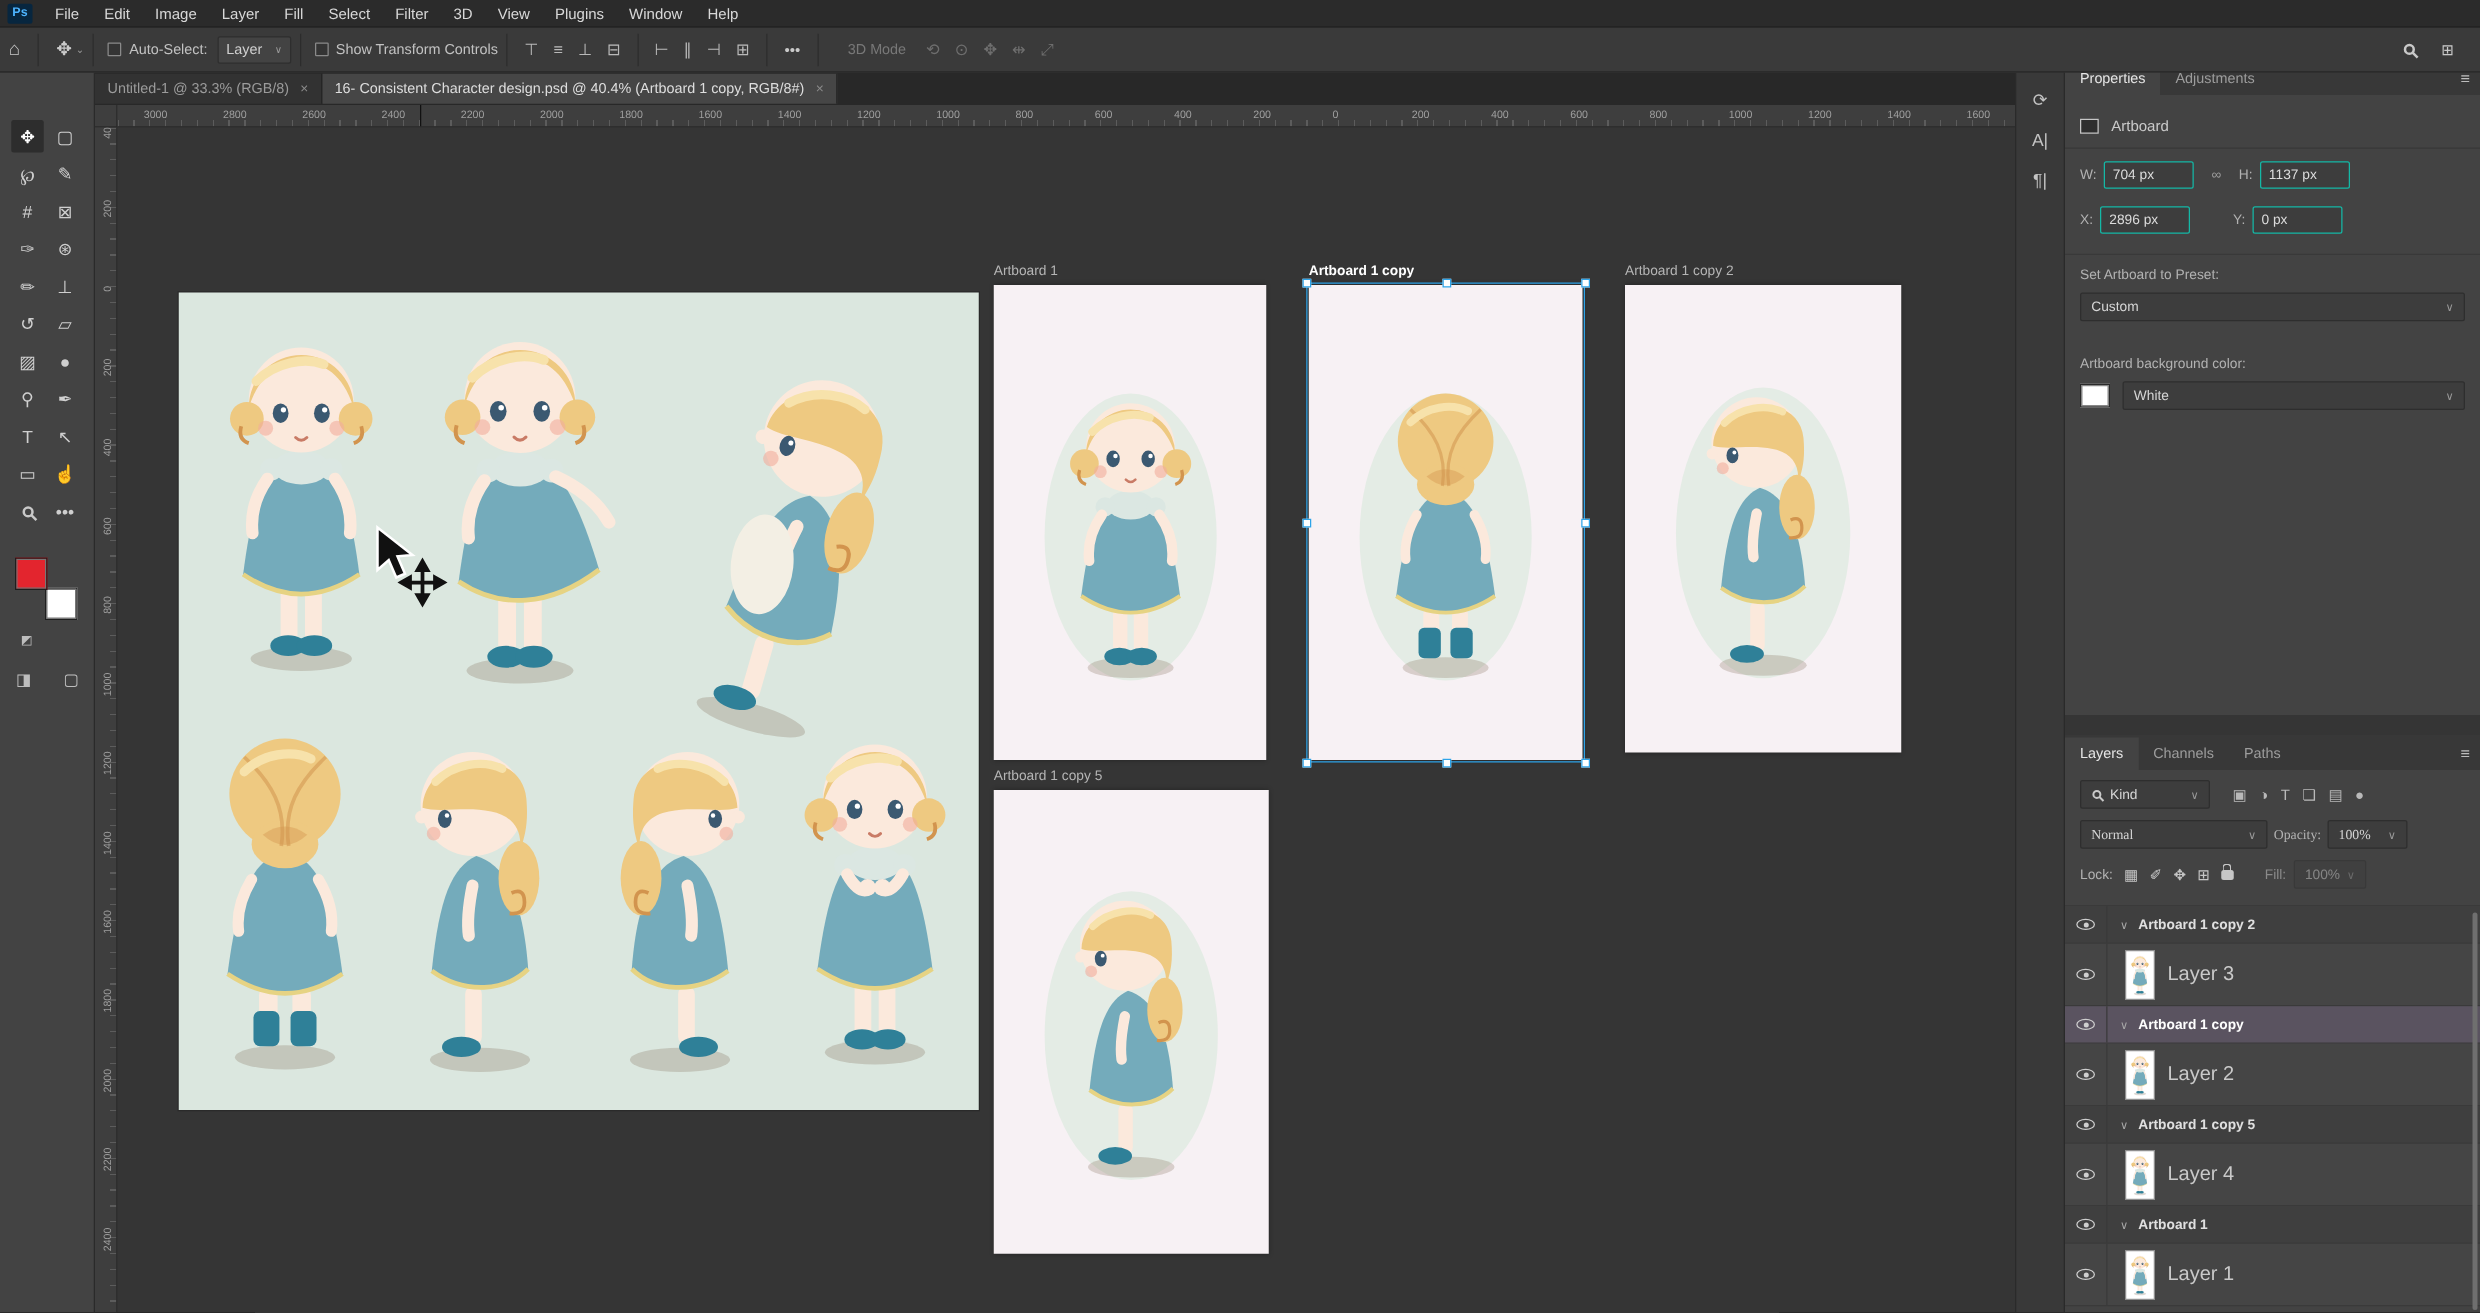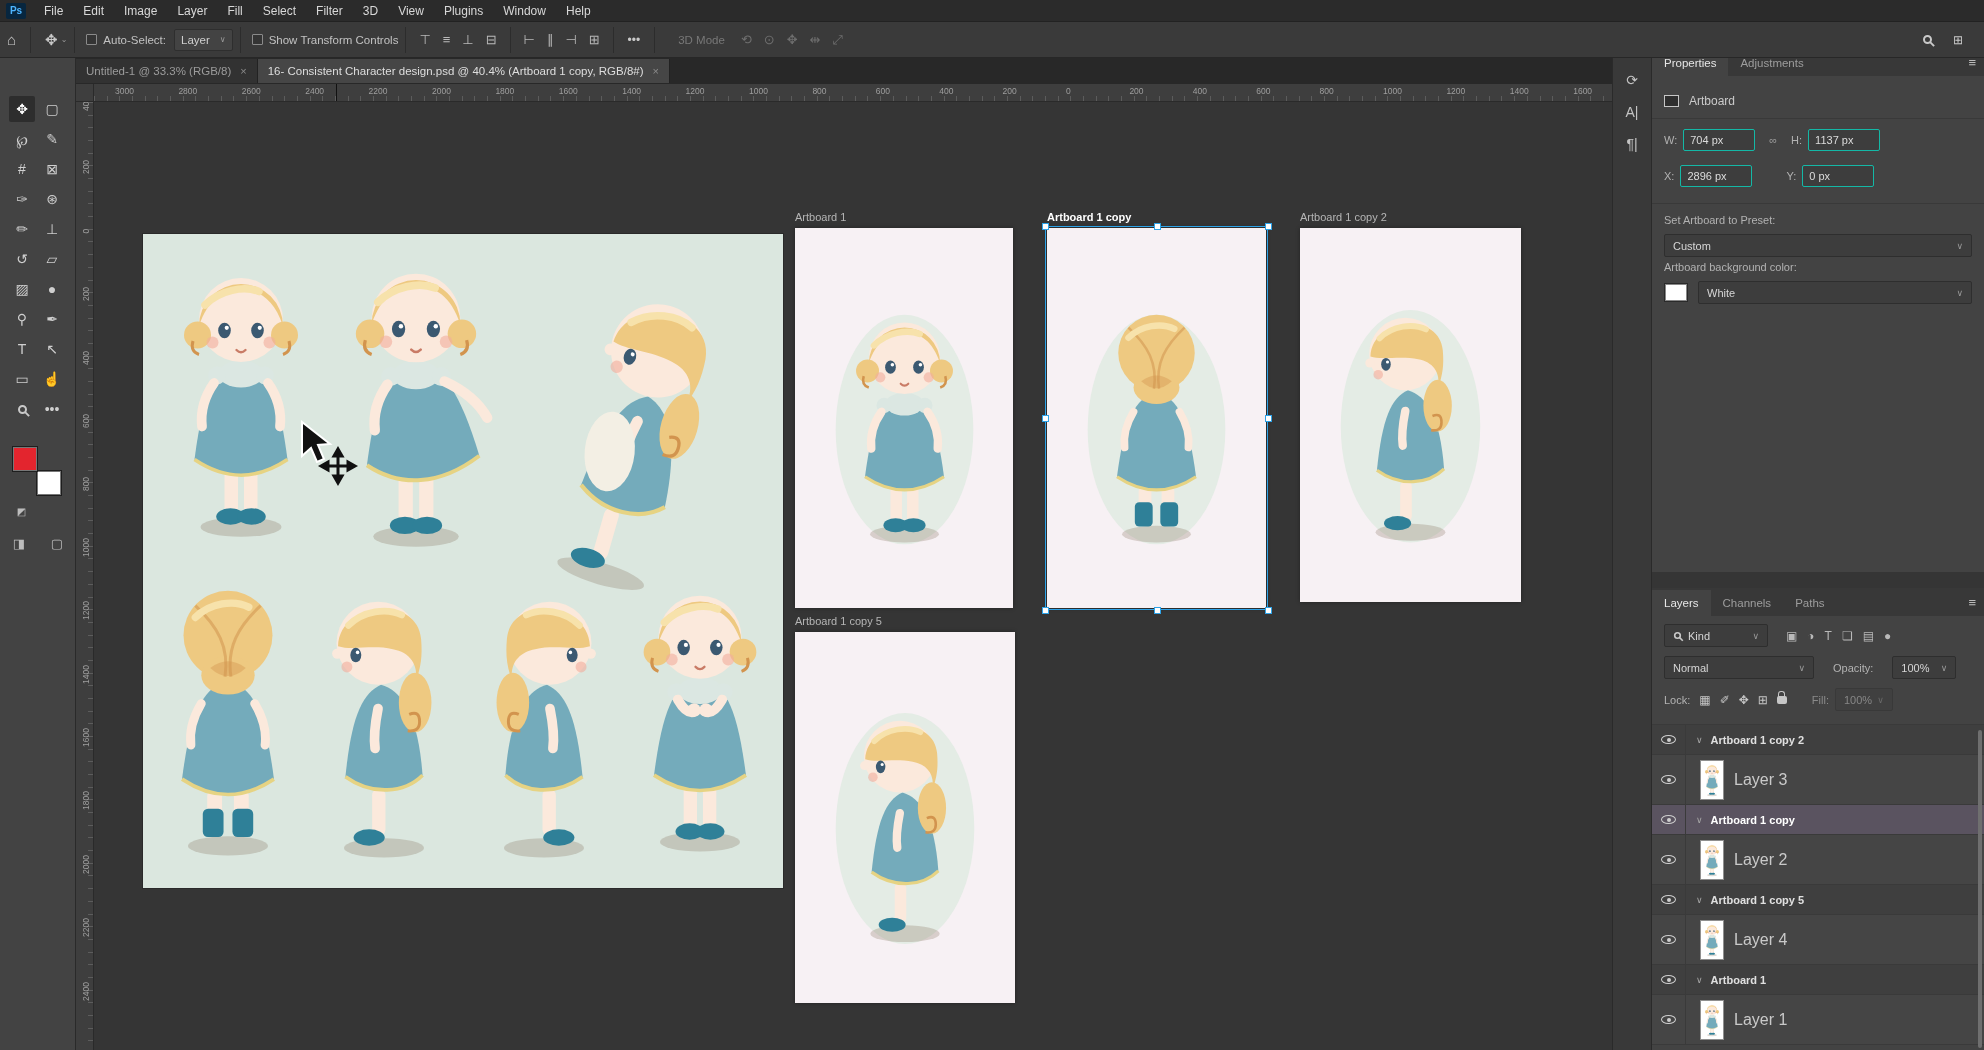--- a/index.html
+++ b/index.html
@@ -583,21 +583,21 @@
     <div class="divider" style="margin-top:16px;"></div>
     <div class="prow">
         <span class="plabel">Set Artboard to Preset:</span>
       </div>
     <div class="prow" style="margin-top:8px;">
       <span class="pselect" style="flex:1;">
         <span>Custom</span>
         <span class="chev">∨</span>
       </span>
     </div>
-    <div class="prow" style="margin-top:4px;">
+    <div class="prow" style="margin-top:28px;">
         <span class="plabel">Artboard background color:</span>
       </div>
     <div class="prow" style="margin-top:8px;gap:10px;">
       <span style="width:24px;height:19px;background:#ffffff;border:1px solid #2a2a2a;box-shadow:0 0 0 1px #888 inset;"></span>
       <span class="pselect" style="flex:1;">
         <span>White</span>
         <span class="chev">∨</span>
       </span>
     </div>
   </div>
@@ -617,21 +617,21 @@
       </span>
       <span class="icon-grid" id="filter-icons" style="margin-left:6px;">
           <span style="padding:0 5px;font-size:12px;">▣</span>
           <span style="padding:0 5px;font-size:12px;">◑</span>
           <span style="padding:0 5px;font-size:12px;">T</span>
           <span style="padding:0 5px;font-size:12px;">❏</span>
           <span style="padding:0 5px;font-size:12px;">▤</span>
           <span style="padding:0 5px;font-size:12px;">●</span>
         </span>
     </div>
-    <div class="prow" style="margin-top:9px;gap:19px;">
+    <div class="prow" style="margin-top:9px;gap:5px;font-family:Liberation Serif, serif;">
       <span class="pselect" style="width:150px;">
         <span>Normal</span>
         <span class="chev">∨</span>
       </span>
       <span class="plabel">Opacity:</span>
       <span class="pselect" style="width:64px;">
         <span>100%</span>
         <span class="chev">∨</span>
       </span>
     </div>

